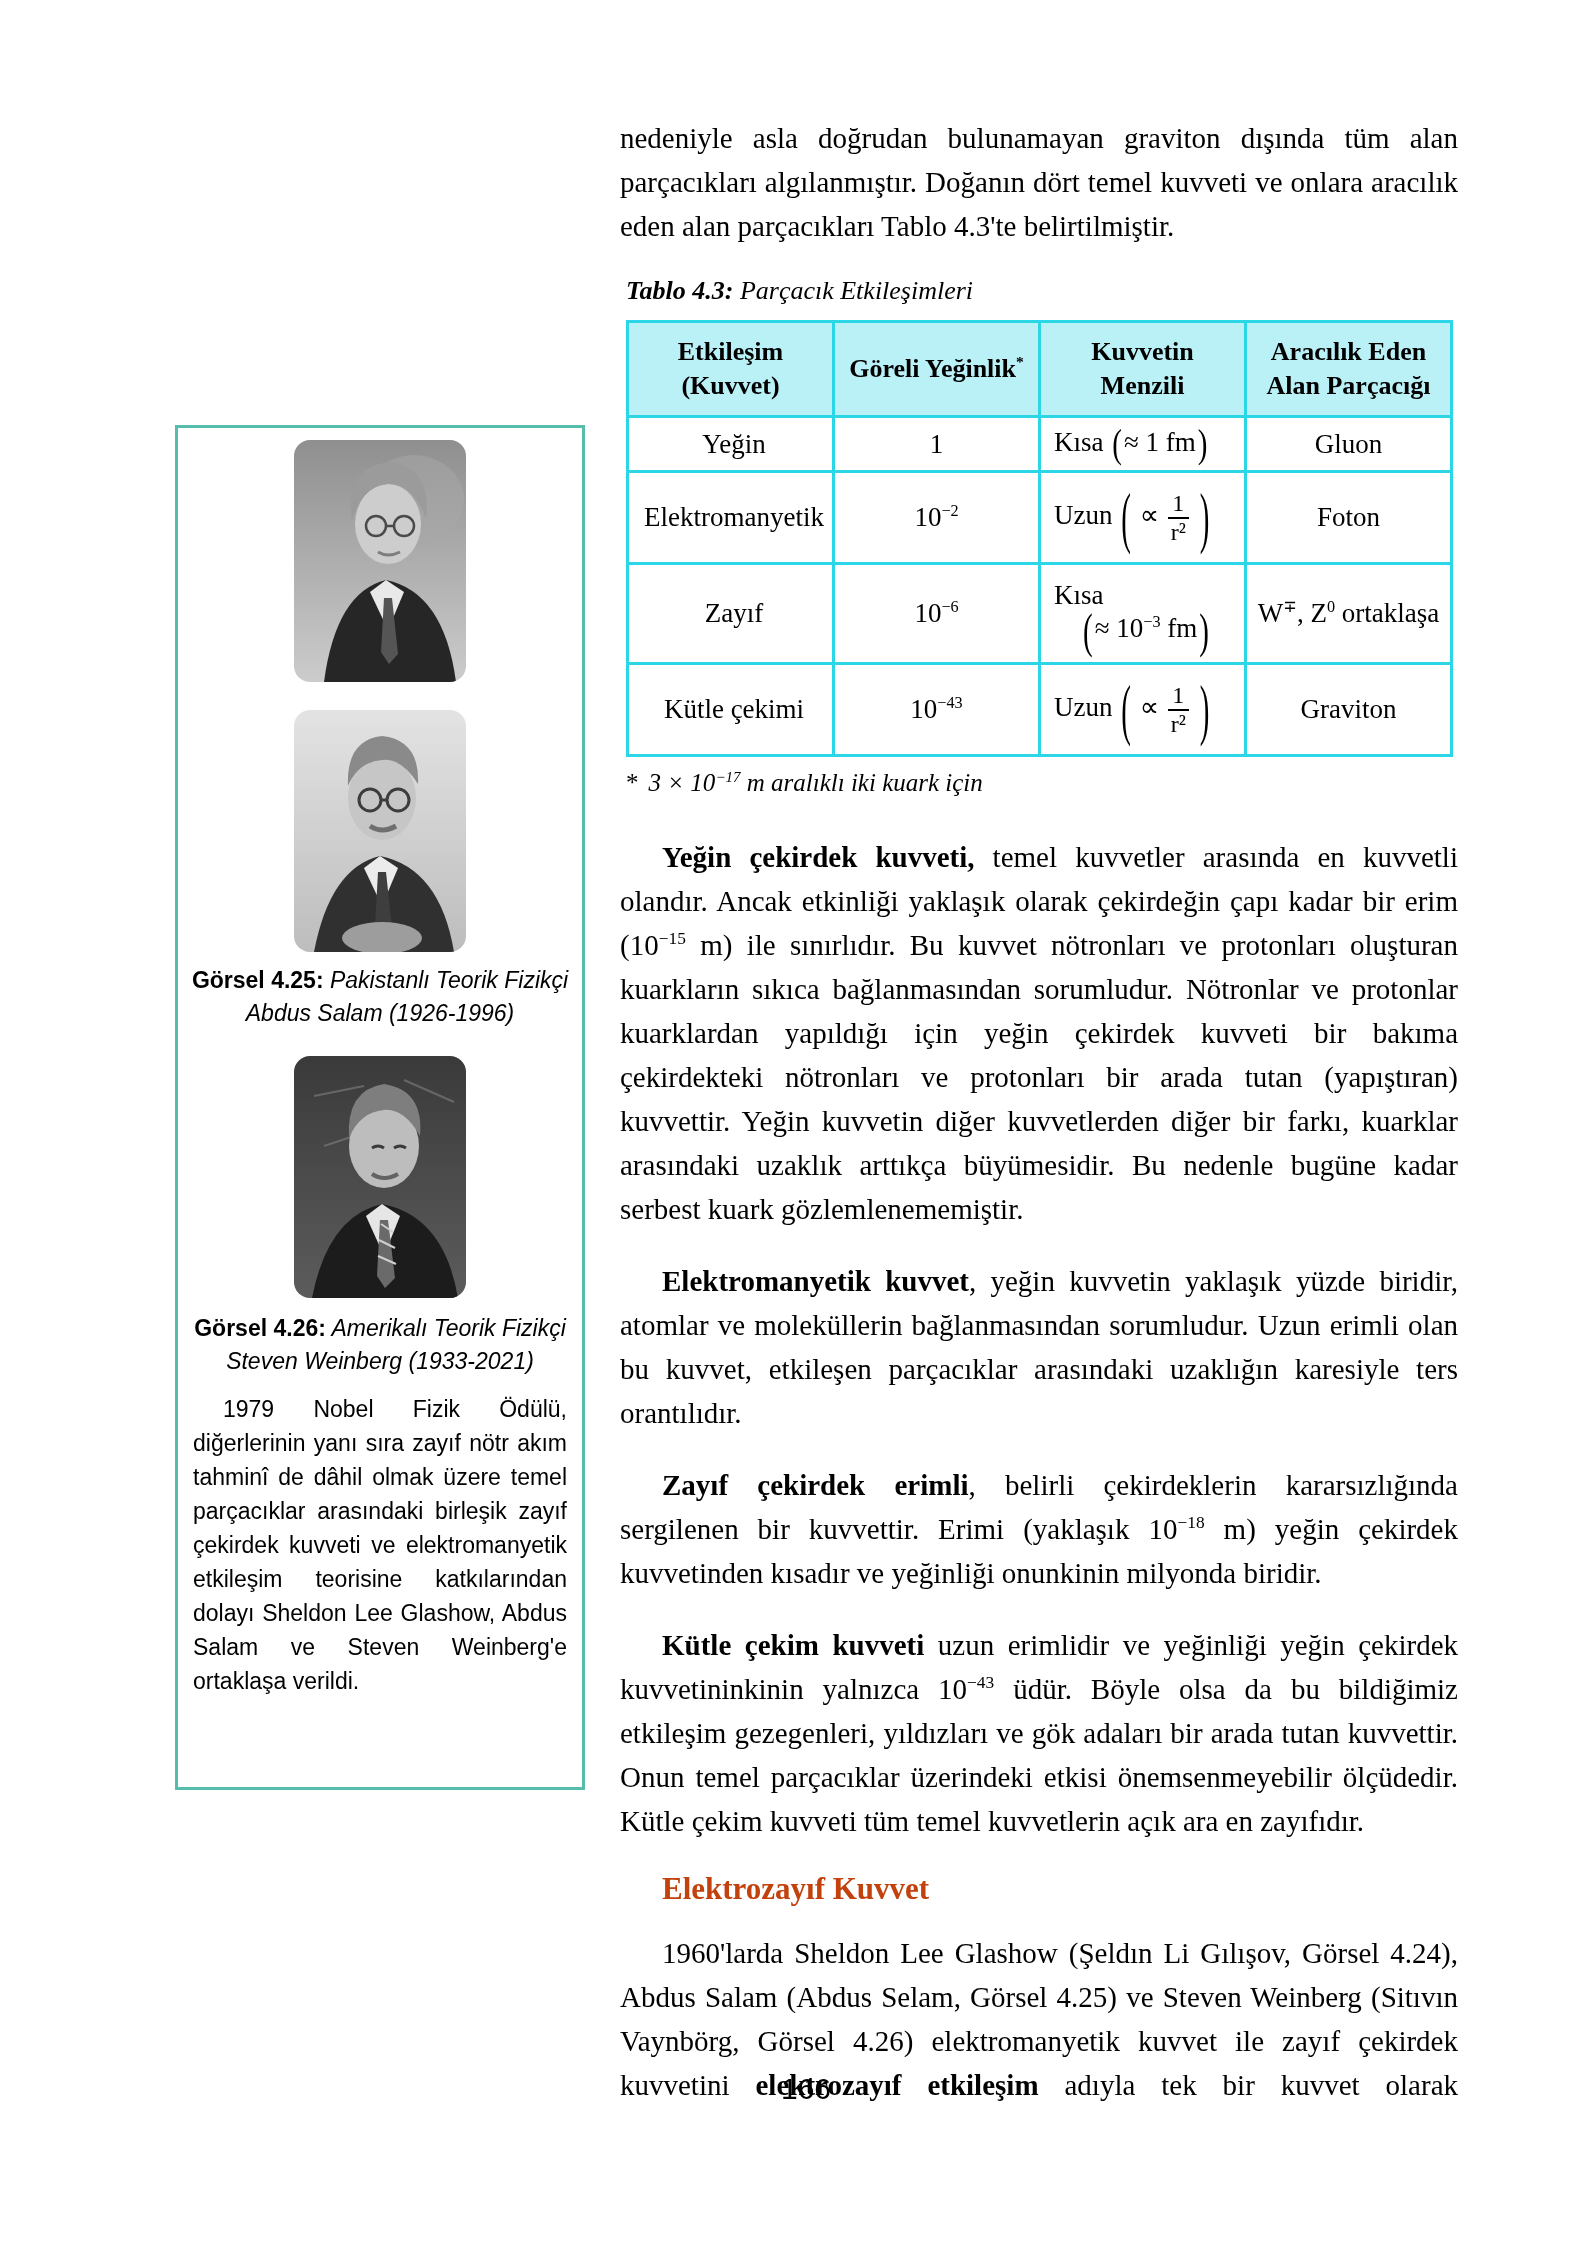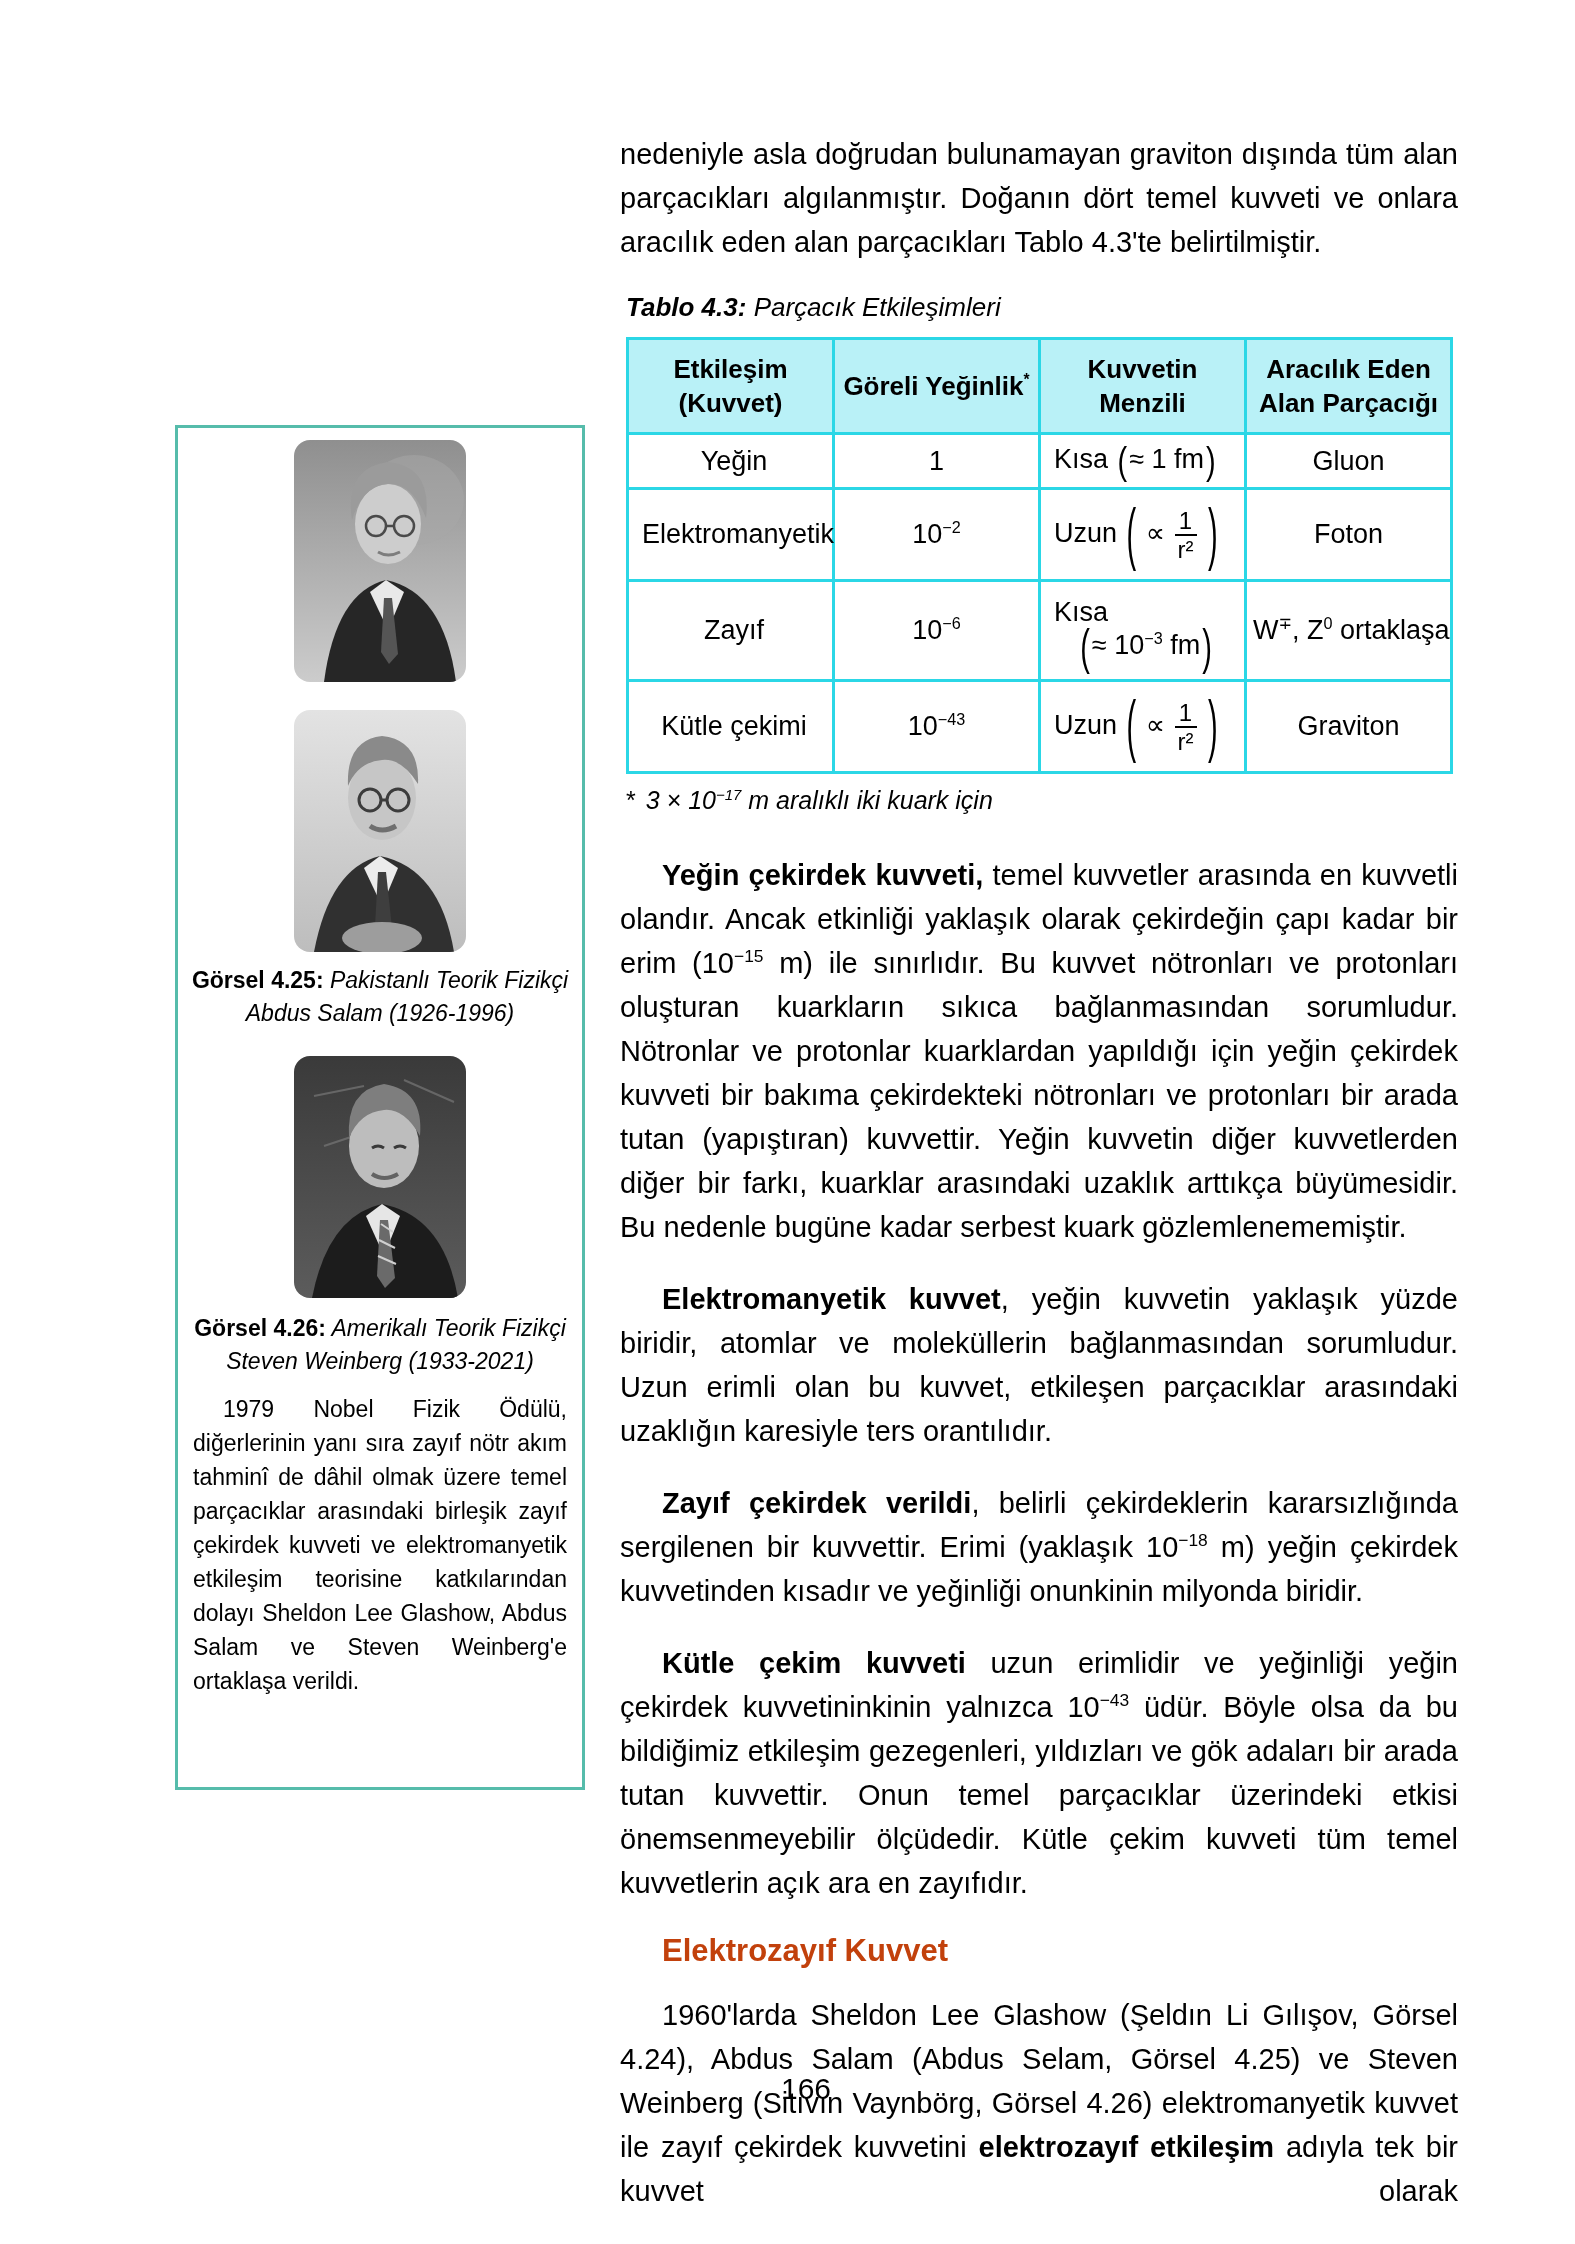--- a/index.html
+++ b/index.html
@@ -3,21 +3,21 @@
 <meta charset="utf-8">
 <style>
   html,body{margin:0;padding:0;}
   body{
     width:1575px;height:2244px;background:#ffffff;color:#000;
     font-family:"Liberation Sans", sans-serif;position:relative;overflow:hidden;
   }
   .page{position:absolute;inset:0;}
 
   
-  .main-col{position:absolute;left:620px;top:132px;width:838px;}
+  .main-col{position:absolute;left:620px;top:116px;width:838px;font-family:Liberation Serif, serif;}
   p.body{font-size:29px;line-height:44px;text-align:justify;margin:0 0 28px 0;}
   p.indent{text-indent:42px;}
   p.body .lead{font-weight:bold;}
   p.justify-last{text-align-last:justify;}
   sup{font-size:0.60em;line-height:0;vertical-align:super;}
 
   .tablo-caption{font-size:26px;font-style:italic;margin:2px 0 14px 6px;}
   .tablo-caption .lbl{font-weight:bold;}
 
   table.etk{border-collapse:collapse;table-layout:fixed;width:824px;margin:0 0 12px 6px;}
@@ -232,21 +232,21 @@
 
     <p class="body indent">
       <span class="lead">Yeğin çekirdek kuvveti,</span><span> temel kuvvetler arasında en kuvvetli olandır. Ancak etkinliği yaklaşık olarak çekirdeğin çapı kadar bir erim (10</span><sup>−15</sup><span> m) ile sınırlıdır. Bu kuvvet nötronları ve protonları oluşturan kuarkların sıkıca bağlanmasından sorumludur. Nötronlar ve protonlar kuarklardan yapıldığı için yeğin çekirdek kuvveti bir bakıma çekirdekteki nötronları ve protonları bir arada tutan (yapıştıran) kuvvettir. Yeğin kuvvetin diğer kuvvetlerden diğer bir farkı, kuarklar arasındaki uzaklık arttıkça büyümesidir. Bu nedenle bugüne kadar serbest kuark gözlemlenememiştir.</span>
     </p>
 
     <p class="body indent">
       <span class="lead">Elektromanyetik kuvvet</span><span>, yeğin kuvvetin yaklaşık yüzde biridir, atomlar ve moleküllerin bağlanmasından sorumludur. Uzun erimli olan bu kuvvet, etkileşen parçacıklar arasındaki uzaklığın karesiyle ters orantılıdır.</span>
     </p>
 
     <p class="body indent">
-      <span class="lead">Zayıf çekirdek verildi</span><span>, belirli çekirdeklerin kararsızlığında sergilenen bir kuvvettir. Erimi (yaklaşık 10</span><sup>−18</sup><span> m) yeğin çekirdek kuvvetinden kısadır ve yeğinliği onunkinin milyonda biridir.</span>
+      <span class="lead">Zayıf çekirdek erimli</span><span>, belirli çekirdeklerin kararsızlığında sergilenen bir kuvvettir. Erimi (yaklaşık 10</span><sup>−18</sup><span> m) yeğin çekirdek kuvvetinden kısadır ve yeğinliği onunkinin milyonda biridir.</span>
     </p>
 
     <p class="body indent">
       <span class="lead">Kütle çekim kuvveti</span><span> uzun erimlidir ve yeğinliği yeğin çekirdek kuvvetininkinin yalnızca 10</span><sup>−43</sup><span> üdür. Böyle olsa da bu bildiğimiz etkileşim gezegenleri, yıldızları ve gök adaları bir arada tutan kuvvettir. Onun temel parçacıklar üzerindeki etkisi önemsenmeyebilir ölçüdedir. Kütle çekim kuvveti tüm temel kuvvetlerin açık ara en zayıfıdır.</span>
     </p>
 
     <h2 class="section-heading">Elektrozayıf Kuvvet</h2>
 
     <p class="body indent justify-last">
       <span>1960'larda Sheldon Lee Glashow (Şeldın Li Gılışov, Görsel 4.24), Abdus Salam (Abdus Selam, Görsel 4.25) ve Steven Weinberg (Sitıvın Vaynbörg, Görsel 4.26) elektromanyetik kuvvet ile zayıf çekirdek kuvvetini </span><span class="lead">elektrozayıf etkileşim</span><span> adıyla tek bir kuvvet olarak</span>

